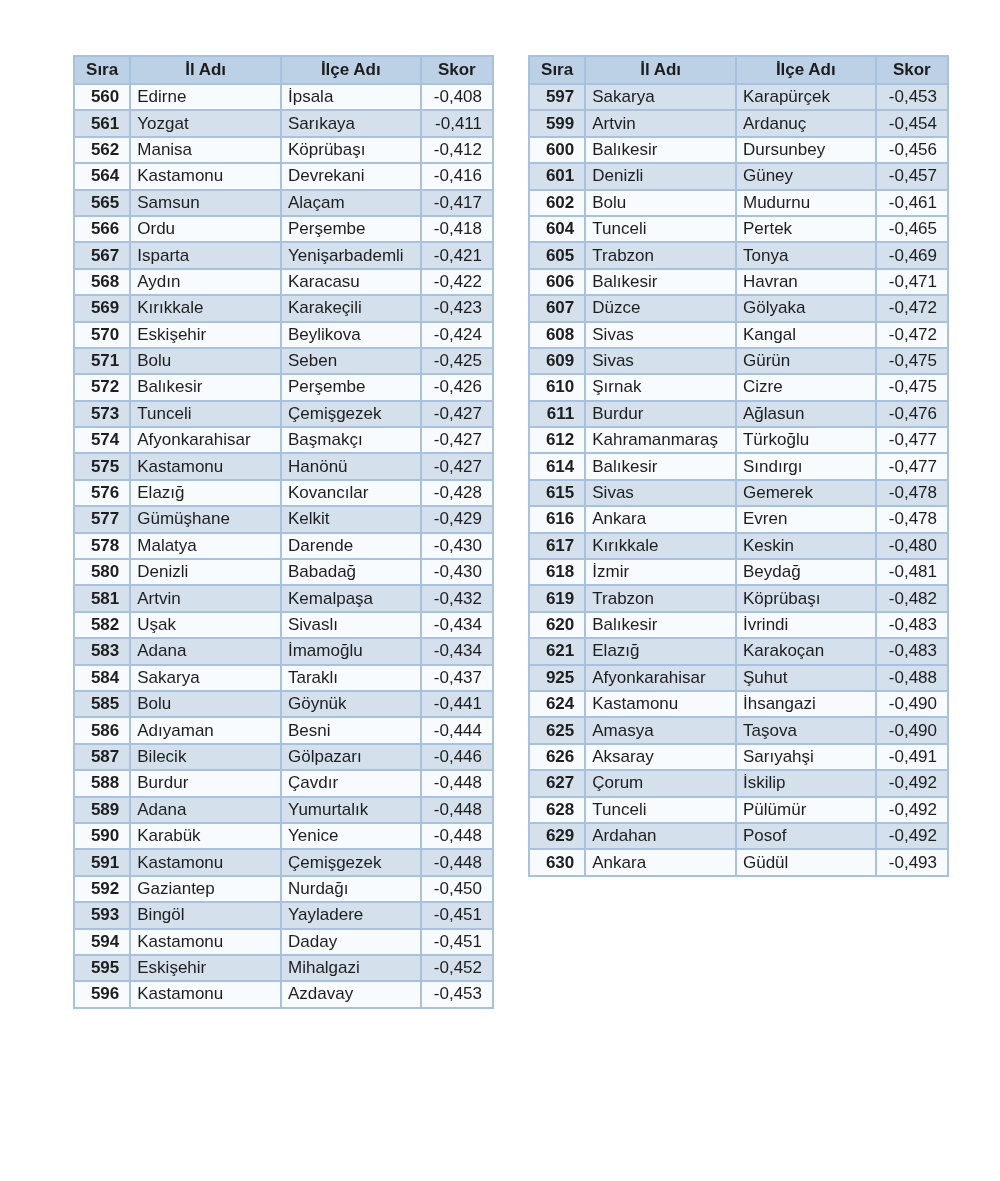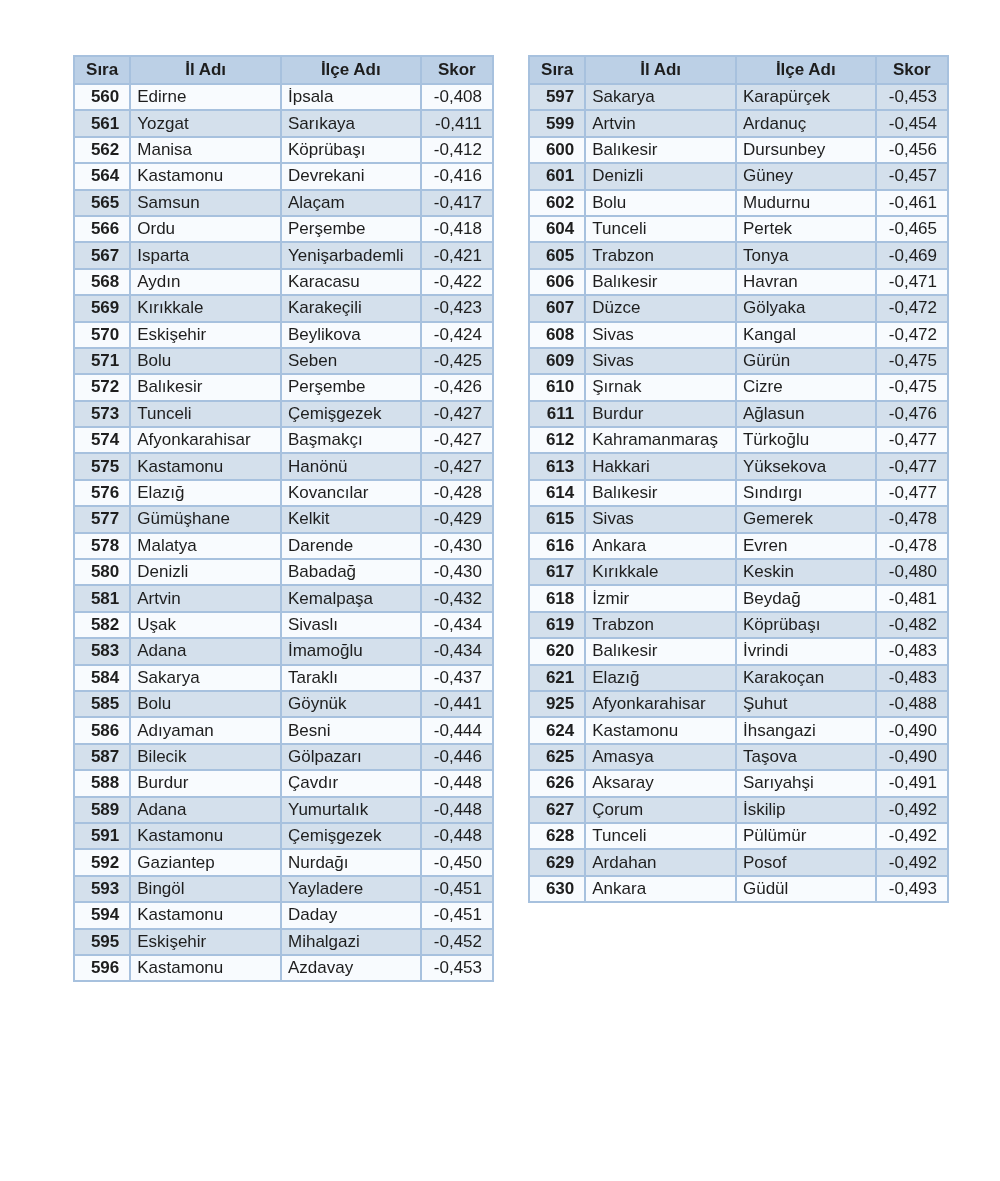--- a/index.html
+++ b/index.html
@@ -198,20 +198,26 @@
         <td>Burdur</td>
         <td>Çavdır</td>
         <td class="skor">-0,448</td>
       </tr>
       <tr class="dark">
         <td class="sira">589</td>
         <td>Adana</td>
         <td>Yumurtalık</td>
         <td class="skor">-0,448</td>
       </tr>
+      <tr class="light">
+        <td class="sira">590</td>
+        <td>Karabük</td>
+        <td>Yenice</td>
+        <td class="skor">-0,448</td>
+      </tr>
       <tr class="dark">
         <td class="sira">591</td>
         <td>Kastamonu</td>
         <td>Çemişgezek</td>
         <td class="skor">-0,448</td>
       </tr>
       <tr class="light">
         <td class="sira">592</td>
         <td>Gaziantep</td>
         <td>Nurdağı</td>
@@ -337,26 +343,20 @@
         <td>Burdur</td>
         <td>Ağlasun</td>
         <td class="skor">-0,476</td>
       </tr>
       <tr class="light">
         <td class="sira">612</td>
         <td>Kahramanmaraş</td>
         <td>Türkoğlu</td>
         <td class="skor">-0,477</td>
       </tr>
-      <tr class="dark">
-        <td class="sira">613</td>
-        <td>Hakkari</td>
-        <td>Yüksekova</td>
-        <td class="skor">-0,477</td>
-      </tr>
       <tr class="light">
         <td class="sira">614</td>
         <td>Balıkesir</td>
         <td>Sındırgı</td>
         <td class="skor">-0,477</td>
       </tr>
       <tr class="dark">
         <td class="sira">615</td>
         <td>Sivas</td>
         <td>Gemerek</td>

